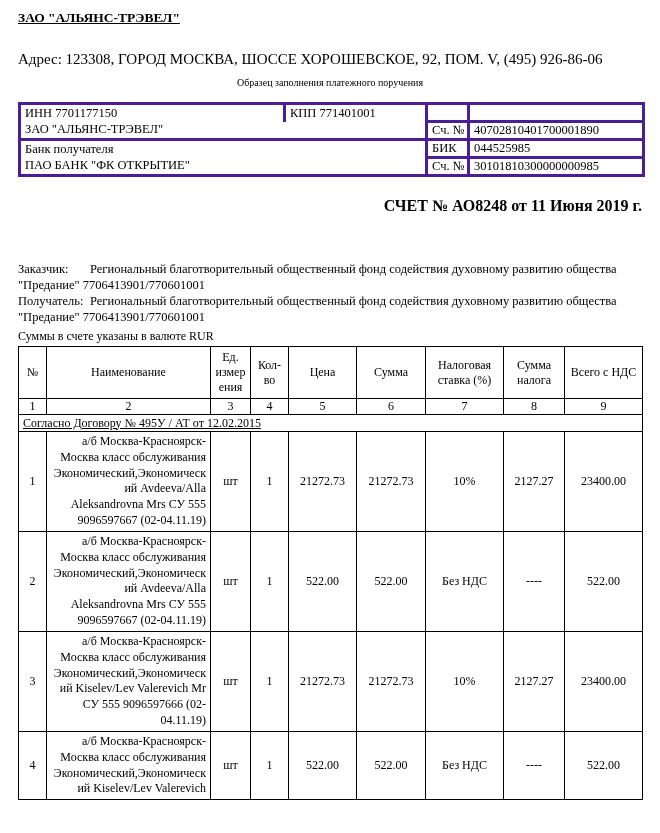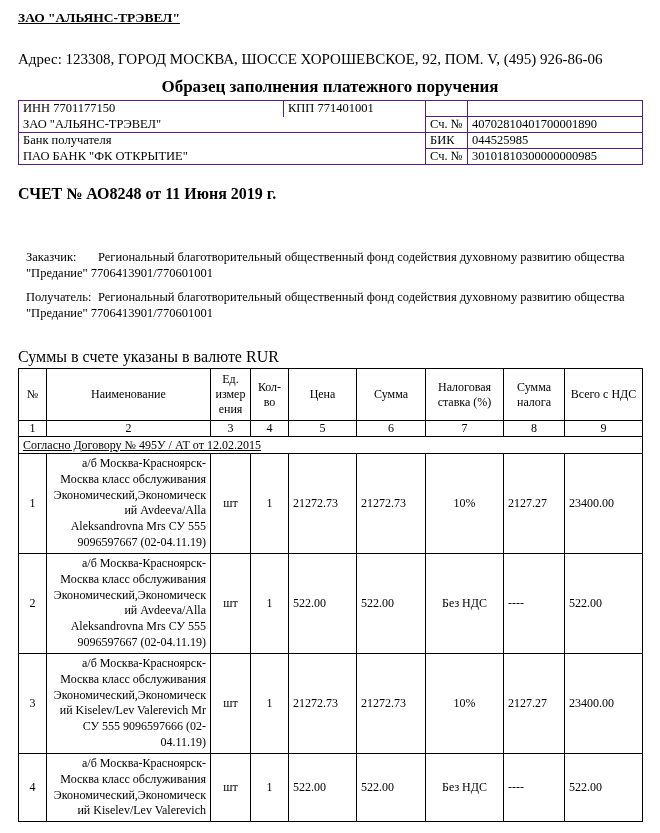--- a/index.html
+++ b/index.html
@@ -20,66 +20,66 @@
     font-weight: bold;
     font-size: 13.5px;
     text-decoration: underline;
   }
   .address {
     font-weight: normal;
     font-size: 15px;
     margin-top: 25px;
   }
   .sample-title {
-    font-weight: bold;
-    font-size: 17px;
+    font-weight: normal;
+    font-size: 10px;
     text-align: center;
     margin-top: 9px;
-    margin-bottom: 3px;
+    margin-bottom: 14px;
   }
 
   table.req {
     border-collapse: collapse;
     table-layout: fixed;
     width: 624px;
     font-size: 12.5px;
   }
   table.req td {
-    border: 1px solid #4c1d95;
+    border: 3px solid #4c1d95;
     padding: 0 4px;
     height: 15px;
     white-space: nowrap;
     overflow: hidden;
   }
   table.req td.nb { border-bottom-style: hidden; }
   table.req td.nt { border-top-style: hidden; }
 
   .invoice-title {
     margin-top: 20px;
     font-weight: bold;
     font-size: 16px;
-    text-align: left;
+    text-align: right;
   }
 
   .parties {
     margin-top: 46px;
     font-size: 12.5px;
     line-height: 16px;
   }
-  .parties p { margin: 8px; }
+  .parties p { margin: 0; }
   .plabel {
     display: inline-block;
     width: 72px;
     vertical-align: top;
   }
 
   .currency-note {
-    margin-top: 27px;
+    margin-top: 4px;
     margin-bottom: 2px;
-    font-size: 16px;
+    font-size: 12px;
   }
 
   table.items {
     border-collapse: collapse;
     table-layout: fixed;
     width: 624px;
     font-size: 12px;
   }
   table.items th, table.items td {
     border: 1px solid #000;
@@ -99,21 +99,21 @@
     height: 15px;
   }
   table.items tr.contract td {
     text-align: left;
     padding: 0 4px;
     height: 16px;
     text-decoration: underline;
   }
   table.items td { padding: 1px 4px; }
   table.items td.c { text-align: center; vertical-align: middle; }
-  table.items td.r { text-align: left; vertical-align: middle; }
+  table.items td.r { text-align: center; vertical-align: middle; }
   table.items td.name {
     text-align: right;
     vertical-align: top;
     line-height: 1.32;
     padding: 2px 4px;
   }
 </style>
 </head>
 <body>
 

